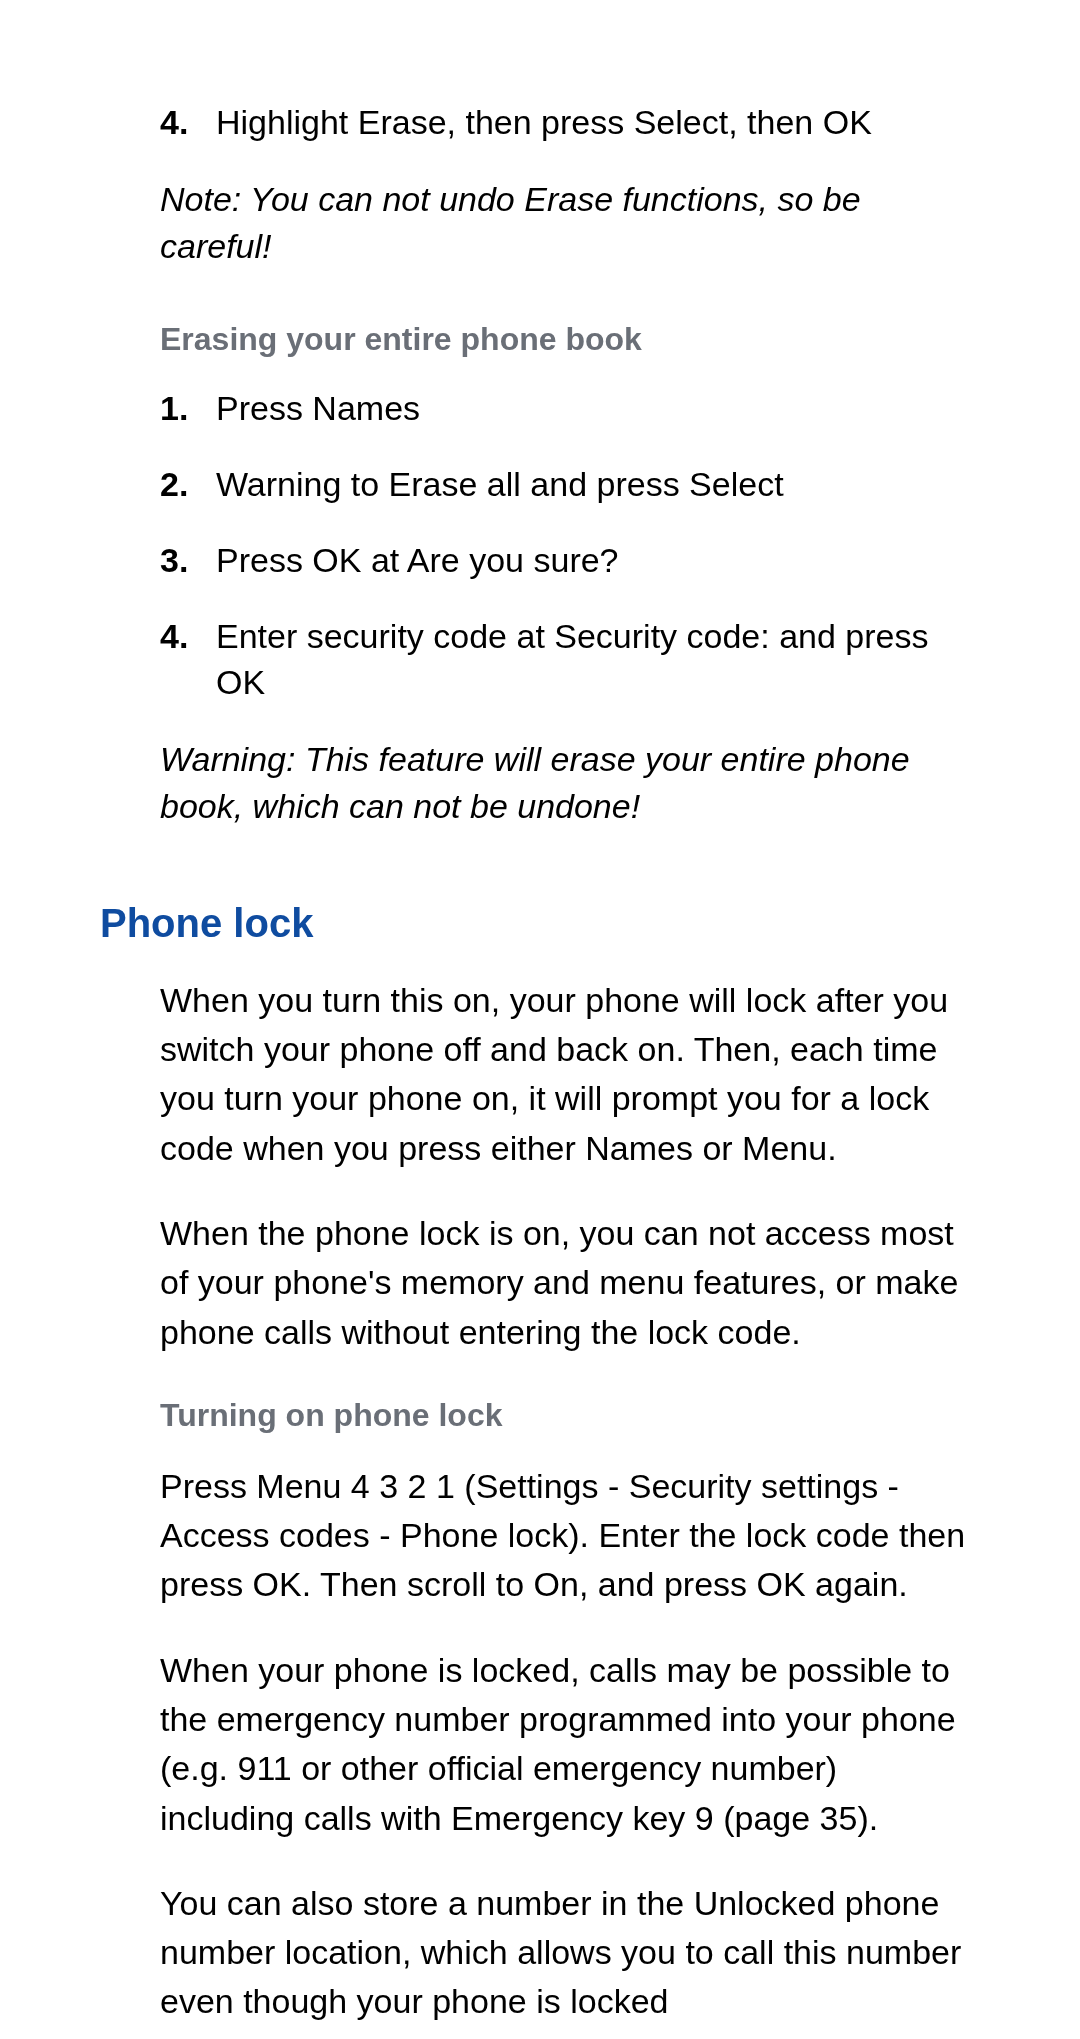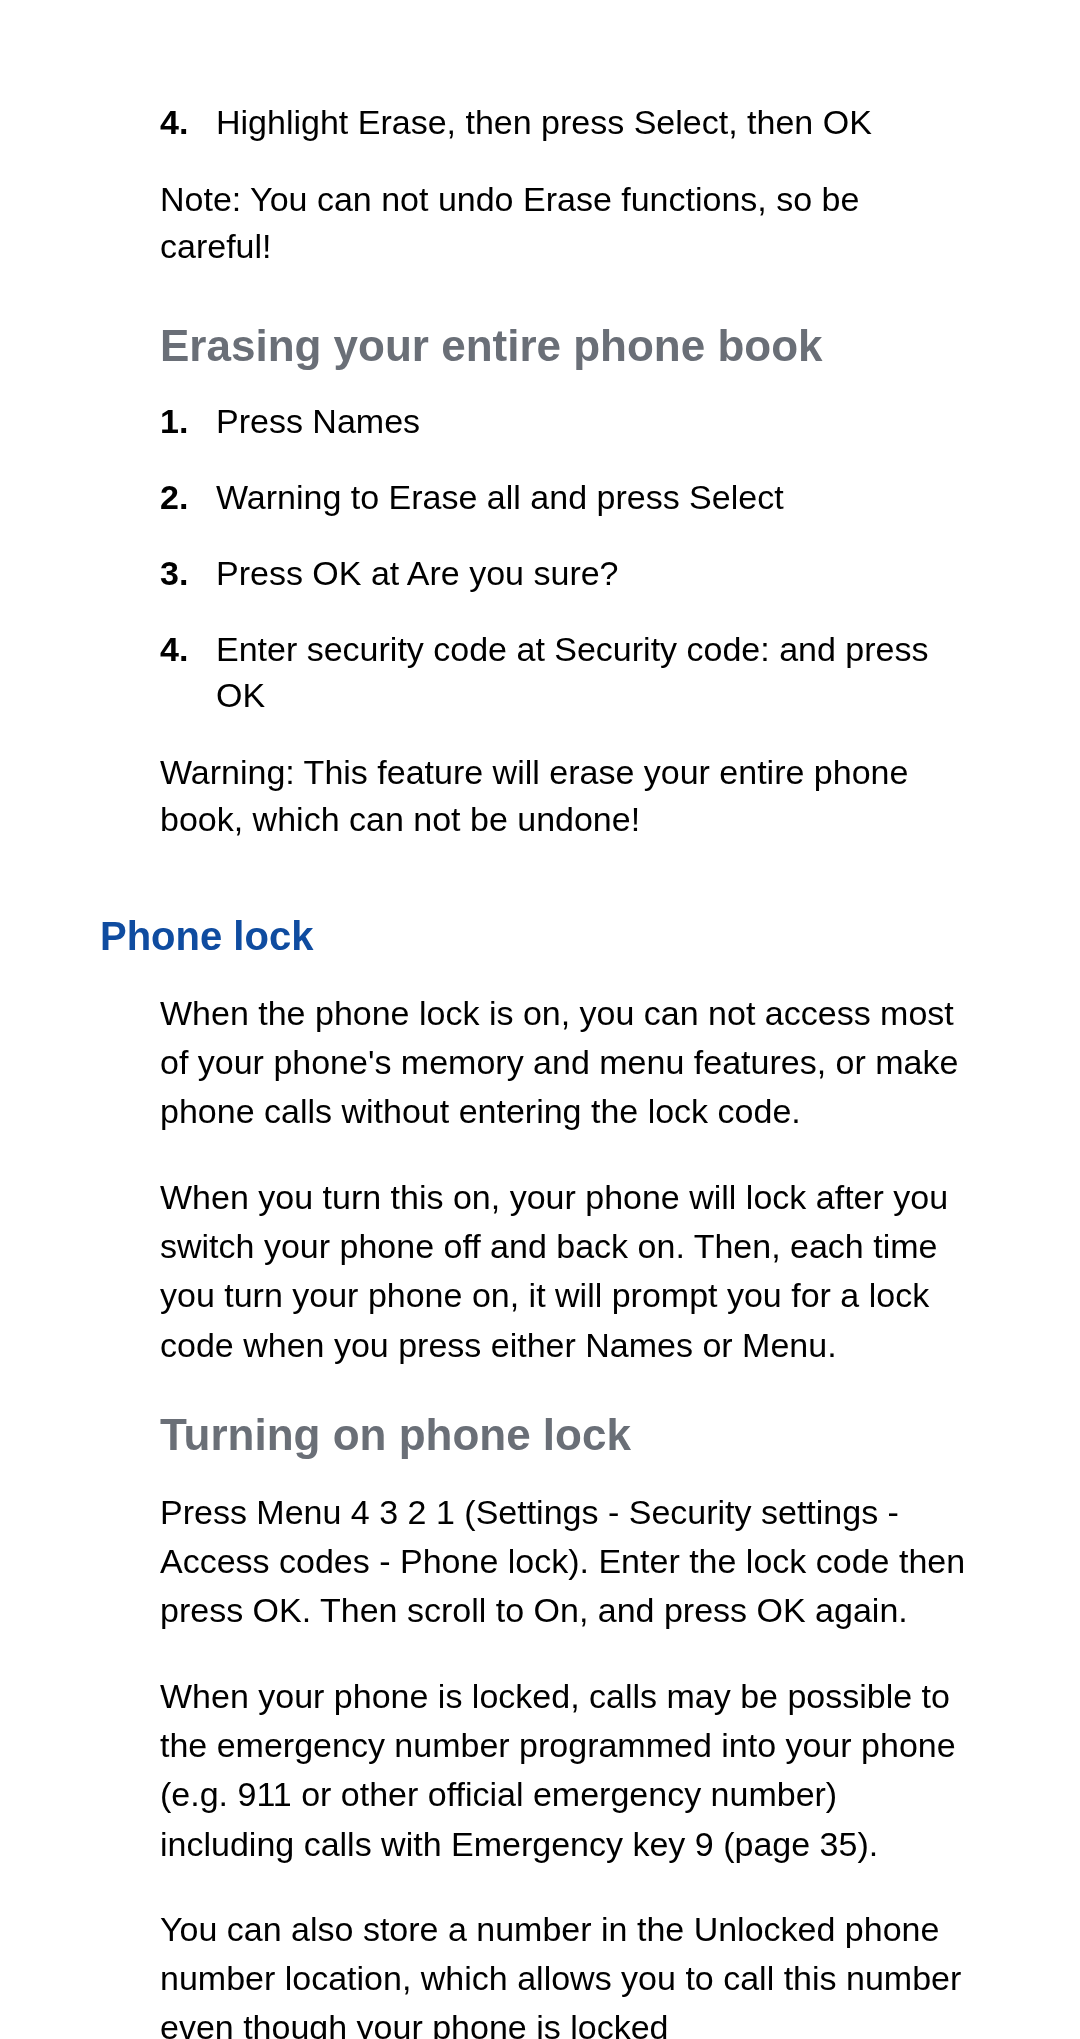--- a/index.html
+++ b/index.html
@@ -28,27 +28,28 @@
   .ol-num {
     font-weight: 700;
     width: 56px;
     flex-shrink: 0;
   }
   .ol-text {
     flex: 1;
   }
   .bold { font-weight: 400; }
   .note {
+    font-style: italic;
     font-size: 34px;
     margin: 10px 0 50px 0;
     line-height: 1.4;
   }
   .subhead {
     font-weight: 700;
-    font-size: 44px;
+    font-size: 32px;
     color: #6a6f77;
     margin: 40px 0 28px 0;
   }
   .section-head {
     font-weight: 700;
     font-size: 40px;
     color: #0f4ca0;
     margin: 70px 0 30px 0;
   }
   .para {
@@ -103,24 +104,24 @@
         <span>Enter security code at </span><span class="bold">Security code:</span><span> and press </span><span class="bold">OK</span>
       </div>
     </div>
 
     <div class="note">Warning: This feature will erase your entire phone book, which can not be undone!</div>
   </div>
 
   <div class="section-head">Phone lock</div>
 
   <div class="indent-block">
-    <p class="para">When the phone lock is on, you can not access most of your phone's memory and menu features, or make phone calls without entering the lock code.</p>
     <p class="para">
       <span>When you turn this on, your phone will lock after you switch your phone off and back on. Then, each time you turn your phone on, it will prompt you for a lock code when you press either </span><span class="bold">Names</span><span> or </span><span class="bold">Menu</span><span>.</span>
     </p>
+    <p class="para">When the phone lock is on, you can not access most of your phone's memory and menu features, or make phone calls without entering the lock code.</p>
   </div>
 
   <div class="indent-block">
     <div class="subhead">Turning on phone lock</div>
 
     <p class="para">
       <span>Press </span><span class="bold">Menu</span><span> 4 3 2 1 (</span><span class="bold">Settings</span><span> - </span><span class="bold">Security settings</span><span> - </span><span class="bold">Access codes</span><span> - </span><span class="bold">Phone lock</span><span>). Enter the lock code then press </span><span class="bold">OK</span><span>. Then scroll to </span><span class="bold">On</span><span>, and press </span><span class="bold">OK</span><span> again.</span>
     </p>
 
     <p class="para">

